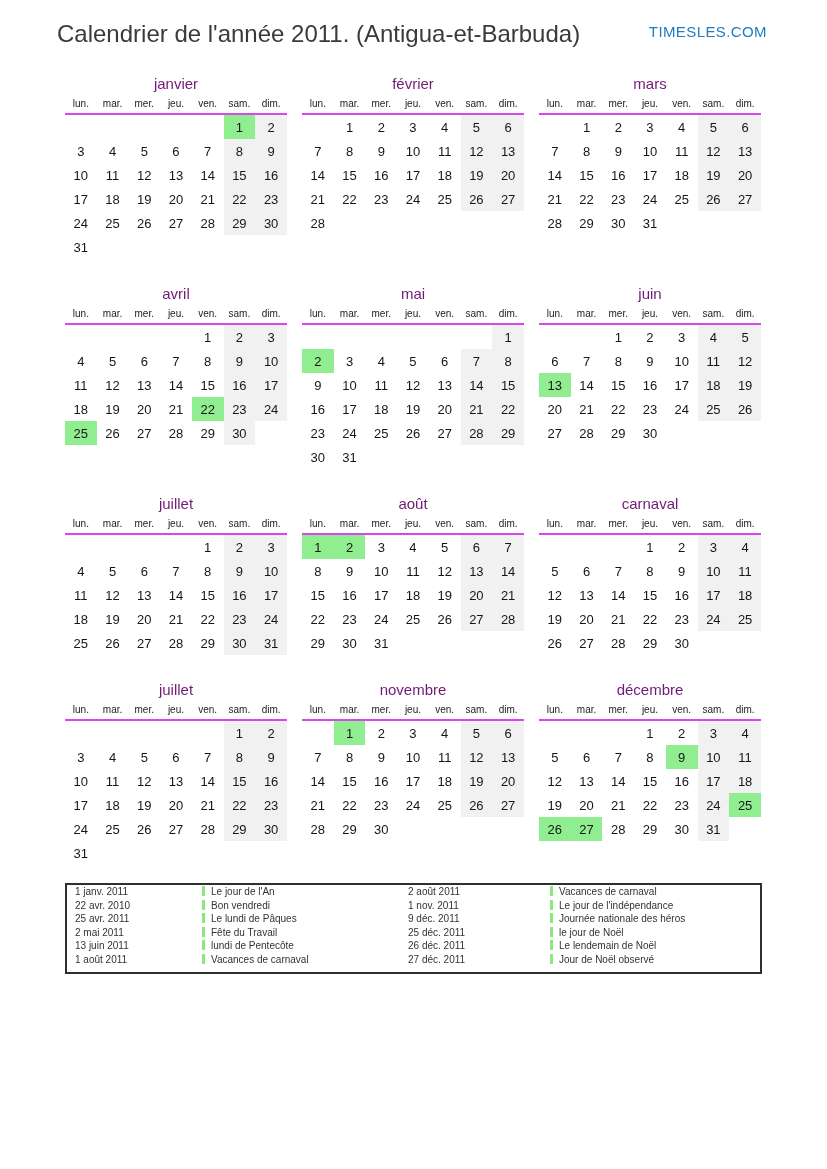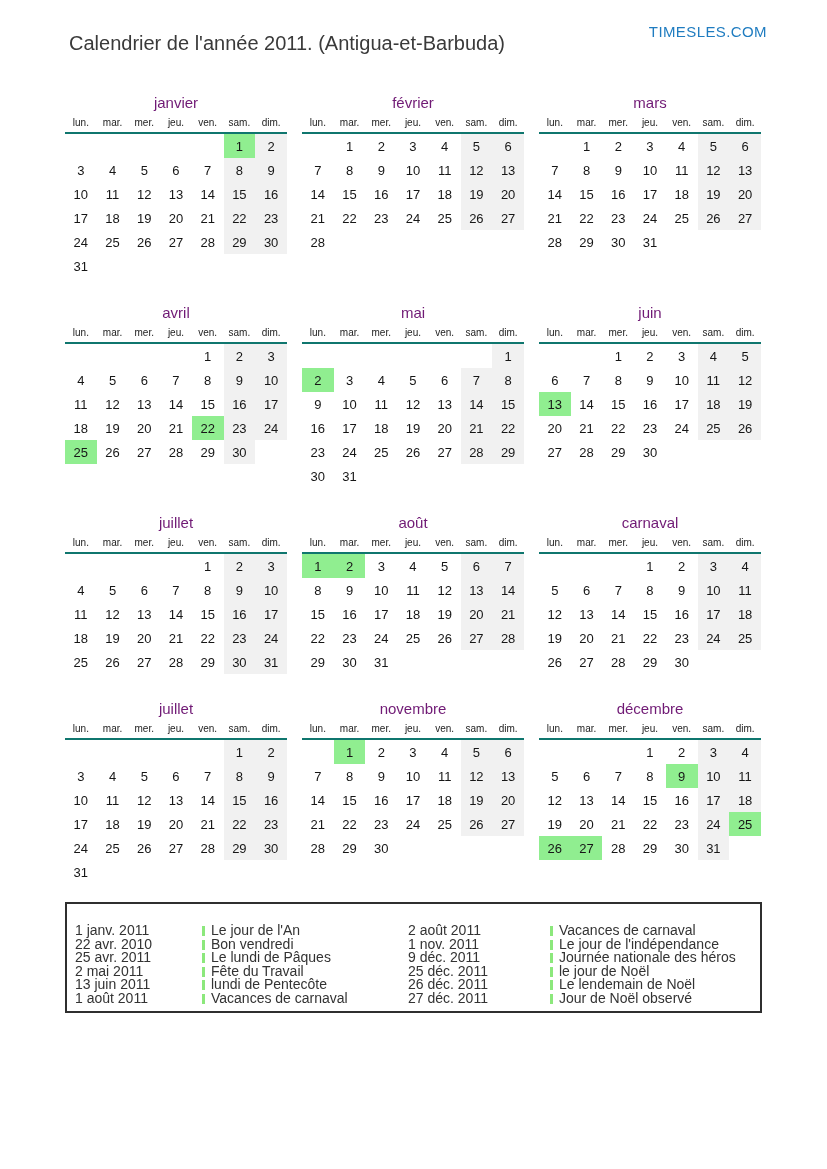--- a/index.html
+++ b/index.html
@@ -5,45 +5,45 @@
   html,body{margin:0;padding:0;background:#ffffff;}
   body{
     width:827px;height:1169px;position:relative;
     font-family:"Liberation Sans",sans-serif;color:#333;
     -webkit-font-smoothing:antialiased;
   }
   .page-header{
     display:flex;justify-content:space-between;align-items:flex-start;
     padding:20px 60px 0 57px;
   }
-  .page-title{font-size:20px;color:#3a3a3a;font-weight:normal;margin:12px;}
+  .page-title{font-size:24px;color:#3a3a3a;font-weight:normal;margin:0;}
   .brand{font-size:15px;color:#1f7cc0;text-decoration:none;letter-spacing:.4px;margin-top:3px;}
   .calendar-grid{
     margin:27px 0 0 65px;width:696px;
     display:grid;grid-template-columns:repeat(3,222px);
     column-gap:15px;row-gap:26px;align-items:start;
   }
   .month-block{width:222px;}
   .month-title{text-align:center;font-size:15px;color:#701a75;margin:0 0 4px 0;font-weight:normal;}
   .month-table{border-collapse:collapse;table-layout:fixed;width:222px;}
-  .month-table thead tr{border-bottom:2px solid #0f766e;}
+  .month-table thead tr{border-bottom:2px solid #d946ef;}
   .month-table th{
     font-size:10px;font-weight:normal;color:#222;
     padding:2px 0 4px 0;text-align:center;
   }
   .month-table td{
     height:24px;text-align:center;font-size:13px;color:#161616;padding:0;
   }
   td.weekend{background:#f1f1f1;}
   td.holiday{background:#90ee90;}
   .legend-box{
     margin:18px 0 0 65px;width:697px;box-sizing:border-box;
-    border:2px solid #2f2f2f;padding:20px 8px 6px 8px;
+    border:2px solid #2f2f2f;padding:0 8px 6px 8px;
     display:grid;grid-template-columns:127px 206px 142px 1fr;
-    font-size:14px;line-height:13.5px;color:#333;
+    font-size:10px;line-height:13.5px;color:#333;
   }
   .legend-date{white-space:nowrap;}
   .legend-label{white-space:nowrap;}
   .legend-bar{
     display:inline-block;width:3px;height:10px;background:#8ce87c;
     margin-right:6px;vertical-align:-1px;
   }
 </style>
 </head>
 <body>

